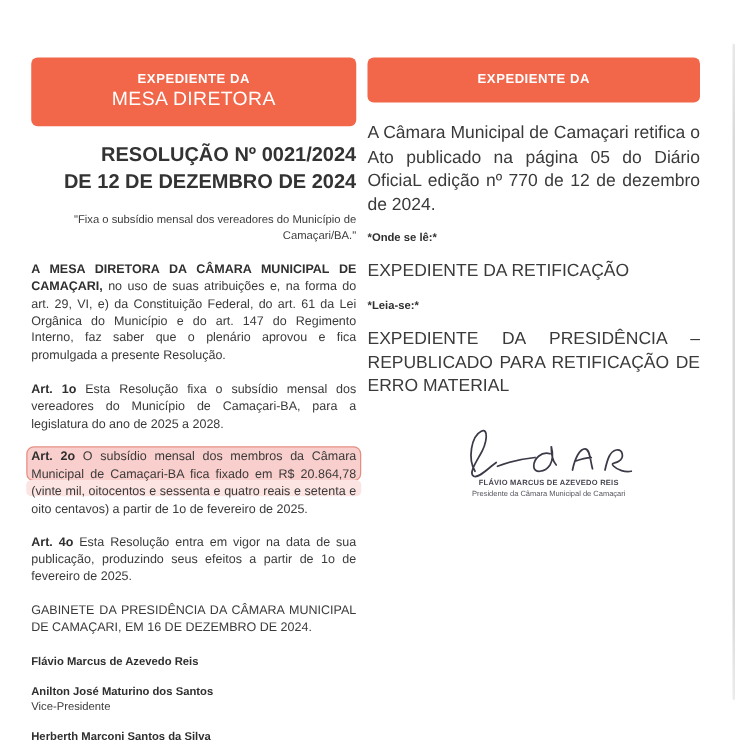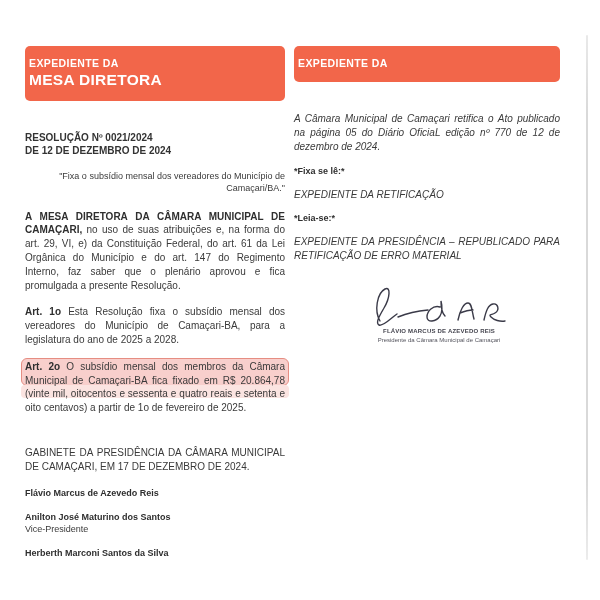--- a/index.html
+++ b/index.html
@@ -22,54 +22,55 @@
     background:linear-gradient(to bottom,#e9e9e9,#d9d9d9 15%,#d9d9d9 85%,#ececec);
     border-radius:2px;
   }
   .col{position:absolute;top:46px;}
   .col-left{left:25px;width:260px;}
   .col-right{left:294px;width:266px;}
   .banner{
     background:var(--accent);
     border-radius:5px;
     color:#fff;
+    text-align:center;
     padding:10px 4px 11px;
-    margin-bottom:30px;
+    margin-bottom:14px;
   }
   .banner-l1{font-size:10.5px;font-weight:bold;letter-spacing:.4px;line-height:1.45;}
-  .banner-l2{font-size:15.5px;font-weight:bold;letter-spacing:.3px;line-height:1.2;}
+  .banner-l2{font-size:15.5px;font-weight:normal;letter-spacing:.3px;line-height:1.2;}
   .doc-title{
-    text-align:left;font-weight:bold;font-size:10px;line-height:1.3;
+    text-align:right;font-weight:bold;font-size:16px;line-height:1.3;
     margin:2px 0 13px;color:#333;
   }
   .epigraph{
     text-align:right;font-size:9px;line-height:1.38;margin-bottom:15px;
   }
   .para{
     font-size:10px;line-height:1.38;text-align:justify;margin-bottom:13px;
   }
   .para b{color:#2f2f2f;}
-  .art2-wrap{position:relative;margin-bottom:31px;}
+  .art2-wrap{position:relative;margin-bottom:13px;}
   .art2-wrap .hl-box{
     position:absolute;left:-4px;right:-4px;top:-2px;height:28px;
     background:var(--hl-fill);
     border:1.5px solid var(--hl-border);
     border-radius:6px;
   }
   .art2-wrap .hl-fade{
     position:absolute;left:-4px;right:-4px;top:25px;height:13px;
     background:var(--hl-fade);
     border-radius:4px;
   }
   .art2-wrap .para{position:relative;margin-bottom:0;}
   .closing{text-transform:none;}
   .signatory{margin-bottom:12px;font-size:9px;line-height:1.35;}
   .signatory .sig-name{font-weight:bold;color:#2f2f2f;}
   .label-line{font-size:9px;font-weight:bold;margin-bottom:12px;color:#2f2f2f;}
-  .plain-line{font-size:10px;line-height:1.38;margin-bottom:12px;text-align:justify;font-style:italic;}
+  .plain-line{font-size:14px;line-height:1.38;margin-bottom:12px;text-align:justify;}
   .signature-block{
     margin:20px 0 0 55px;width:180px;text-align:center;
   }
   .signature-scribble{display:block;margin:0 auto -2px;}
   .sig-print-name{font-size:6px;font-weight:bold;color:#44444e;letter-spacing:.2px;line-height:1.5;}
   .sig-print-role{font-size:6px;color:#55555e;line-height:1.4;}
 </style>
 </head>
 <body>
 
@@ -93,22 +94,23 @@
 
   <p class="para"><b>Art. 1o</b><span> Esta Resolução fixa o subsídio mensal dos vereadores do Município de Camaçari-BA, para a legislatura do ano de 2025 a 2028.</span></p>
 
   <div class="art2-wrap">
     <div class="hl-box"></div>
     <div class="hl-fade"></div>
     <p class="para"><b>Art. 2o</b><span> O subsídio mensal dos membros da Câmara Municipal de Camaçari-BA fica fixado em R$ 20.864,78 (vinte mil, oitocentos e sessenta e quatro reais e setenta e oito centavos) a partir de 1o de fevereiro de 2025.</span></p>
   </div>
 
 
+  <p class="para"><b>Art. 4o</b><span> Esta Resolução entra em vigor na data de sua publicação, produzindo seus efeitos a partir de 1o de fevereiro de 2025.</span></p>
 
-  <p class="para closing">GABINETE DA PRESIDÊNCIA DA CÂMARA MUNICIPAL DE CAMAÇARI, EM 17 DE DEZEMBRO DE 2024.</p>
+  <p class="para closing">GABINETE DA PRESIDÊNCIA DA CÂMARA MUNICIPAL DE CAMAÇARI, EM 16 DE DEZEMBRO DE 2024.</p>
 
   <div class="signatory">
     <div class="sig-name">Flávio Marcus de Azevedo Reis</div>
   </div>
   <div class="signatory">
     <div class="sig-name">Anilton José Maturino dos Santos</div>
     <div class="sig-role">Vice-Presidente</div>
   </div>
   <div class="signatory">
     <div class="sig-name">Herberth Marconi Santos da Silva</div>
@@ -118,21 +120,21 @@
 </section>
 
 <section class="col col-right">
 
   <header class="banner">
     <div class="banner-l1">EXPEDIENTE DA</div>
   </header>
 
   <p class="plain-line">A Câmara Municipal de Camaçari retifica o Ato publicado na página 05 do Diário OficiaL edição nº 770 de 12 de dezembro de 2024.</p>
 
-  <p class="label-line">*Fixa se lê:*</p>
+  <p class="label-line">*Onde se lê:*</p>
   <p class="plain-line">EXPEDIENTE DA RETIFICAÇÃO</p>
 
   <p class="label-line">*Leia-se:*</p>
   <p class="plain-line">EXPEDIENTE DA PRESIDÊNCIA – REPUBLICADO PARA RETIFICAÇÃO DE ERRO MATERIAL</p>
 
   <div class="signature-block">
     <svg class="signature-scribble" width="150" height="46" viewBox="0 0 150 46" fill="none" xmlns="http://www.w3.org/2000/svg">
       <path d="M16,38 C10,28 13,10 21,6 c6,-3 5,9 -1,19 c-4,7 -9,15 -5,17 c4,2 12,-7 18,-11" stroke="#3a3a48" stroke-width="1.4" fill="none" stroke-linecap="round"></path>
       <path d="M34,34 c10,-4 20,-6 30,-7" stroke="#3a3a48" stroke-width="1.4" fill="none" stroke-linecap="round"></path>
       <path d="M76,24 c-7,-2 -13,4 -13,10 c0,6 9,5 13,-1 c3,-5 2,-11 1,-15 c0,6 1,12 4,15" stroke="#3a3a48" stroke-width="1.4" fill="none" stroke-linecap="round"></path>

